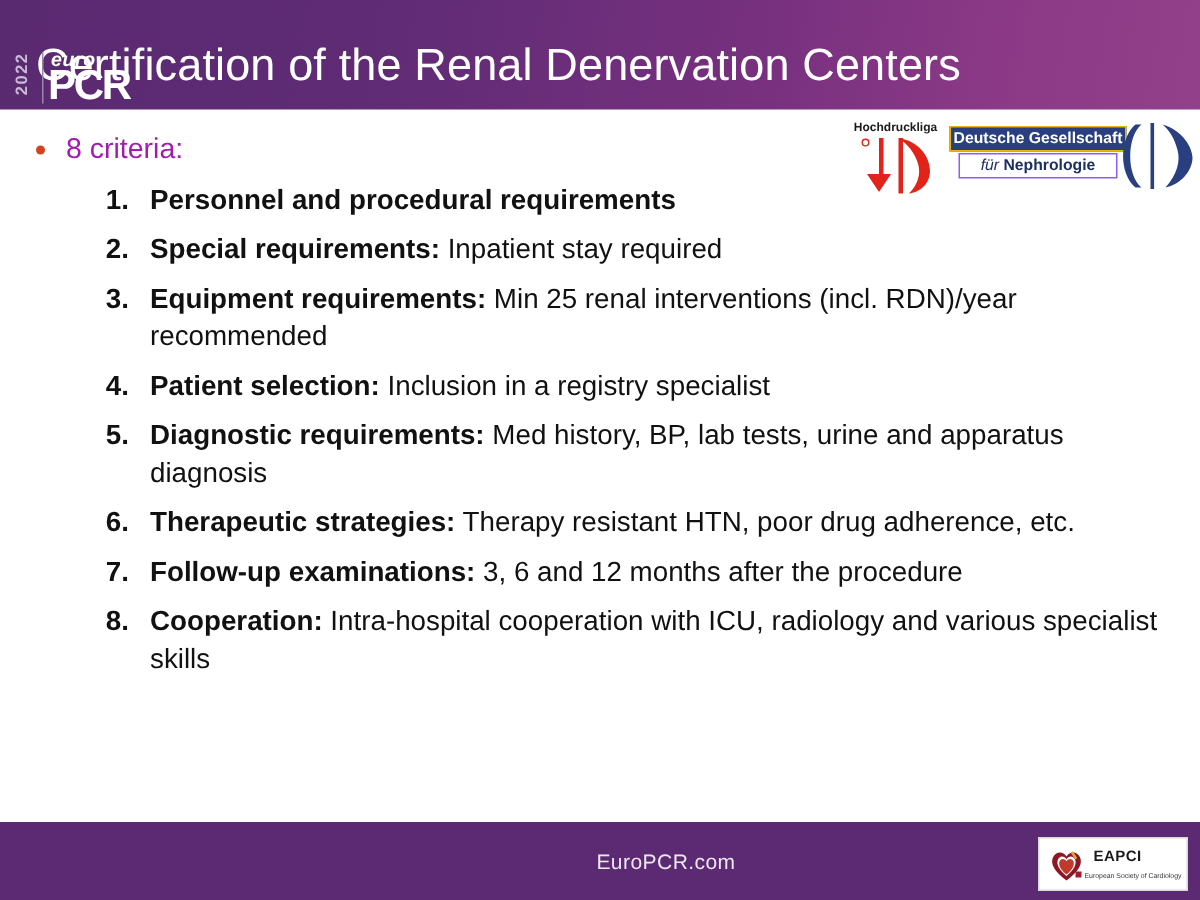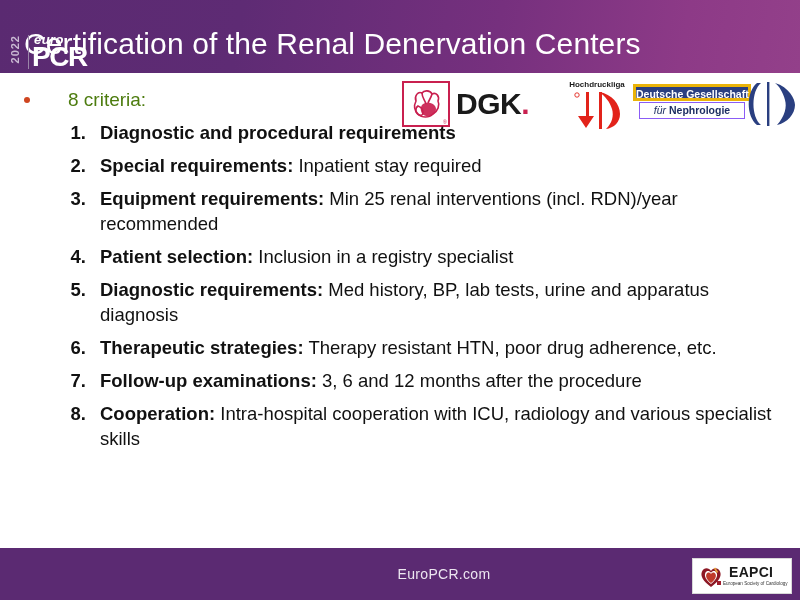--- a/index.html
+++ b/index.html
@@ -102,21 +102,21 @@
   #logo-dgfn {
     position: absolute;
     left: 233px; top: 2px;
     width: 120px; height: 44px;
   }
   #dgfn-top {
     position: absolute;
     left: 0; top: 2px;
     width: 118px; height: 17px;
     background: #2a3f80;
-    border: 3px solid #eab308;
+    border: 1px solid #eab308;
     box-sizing: border-box;
     color: #ffffff;
     font-size: 10.5px;
     font-weight: 700;
     text-align: center;
     line-height: 15px;
     white-space: nowrap;
   }
   #dgfn-bottom {
     position: absolute;
@@ -137,24 +137,24 @@
 
   
   #content {
     position: absolute;
     left: 0;
     top: 88px;
     width: 800px;
   }
   #criteria-header {
     position: relative;
-    padding-left: 68px;
+    padding-left: 44px;
     font-size: 19px;
     line-height: 24px;
-    color: #4d7c0f;
+    color: #a21caf;
   }
   #criteria-bullet {
     position: absolute;
     left: 24px;
     top: 9px;
     width: 6px; height: 6px;
     border-radius: 50%;
     background: #cf4520;
   }
   ol#criteria-list {
@@ -244,21 +244,21 @@
     left: 692px; top: 558px;
     width: 100px; height: 36px;
     background: #ffffff;
     border: 1px solid #d8d8d8;
     box-sizing: border-box;
   }
   #eapci-heart { position: absolute; left: 6px; top: 6px; }
   #eapci-word {
     position: absolute;
     left: 36px; top: 6px;
-    font-size: 14px;
+    font-size: 10px;
     font-weight: 700;
     color: #1a1a1a;
     letter-spacing: 0.3px;
     line-height: 14px;
   }
   #eapci-sub {
     position: absolute;
     left: 30px; top: 22px;
     font-size: 4.6px;
     color: #333;
@@ -273,35 +273,20 @@
   }
 </style>
 </head>
 <body>
 
 <div id="header-bar"></div>
 <div id="slide-title">Certification of the Renal Denervation Centers</div>
 
 <div id="logo-strip">
 
-  <div id="logo-dgk">
-    <div id="dgk-box">
-      <svg id="dgk-heart-svg" width="36" height="36" viewBox="0 0 36 36">
-        <g fill="none" stroke="#c9204f" stroke-width="1.6">
-          <path d="M7 14 C5 9, 9 4, 13 6 C15 3, 21 3, 23 7 C27 5, 31 9, 29 14 C31 18, 29 24, 24 27 C20 31, 13 31, 9 27 C5 23, 5 18, 7 14 Z"></path>
-          <path d="M13 6 C13 11, 16 13, 17 17"></path>
-          <path d="M23 7 C22 11, 20 13, 19 16"></path>
-        </g>
-        <path d="M17 16 C22 15, 27 18, 27 22 C27 27, 22 30, 17 29 C13 28, 11 24, 12 20 C13 17, 15 16, 17 16 Z" fill="#c9204f" opacity="0.92"></path>
-        <path d="M9 19 C6 21, 6 26, 10 28 C12 29, 14 28, 14 26 C14 23, 12 20, 9 19 Z" fill="none" stroke="#c9204f" stroke-width="1.6"></path>
-      </svg>
-    </div>
-    <div id="dgk-word"><span>DGK</span><span id="dgk-dot">.</span></div>
-    <div id="dgk-reg">®</div>
-  </div>
 
   <div id="logo-hochdruckliga">
     <div id="hdl-word">Hochdruckliga</div>
     <svg id="hdl-mark" width="56" height="40" viewBox="0 0 56 40">
       <path d="M18 2 L18 26 L10 26 L18 38 L26 26 L21 26 L21 2 Z" fill="#e2231a"></path>
       <path d="M31 2 C44 4, 52 14, 52 24 C52 32, 46 38, 38 39 C44 33, 46 26, 44 19 C42 12, 37 6, 31 2 Z" fill="#e2231a"></path>
       <path d="M31 2 L31 39 L34 39 L34 2 Z" fill="#e2231a"></path>
       <circle cx="9" cy="5" r="2.2" fill="none" stroke="#e2231a" stroke-width="0.9"></circle>
     </svg>
   </div>
@@ -320,21 +305,21 @@
 
 <div id="content">
 
   <div id="criteria-header">
     <span id="criteria-bullet"></span>
     <span>8 criteria:</span>
   </div>
 
   <ol id="criteria-list">
     <li>
-      <span class="num">1.</span><span class="lbl">Diagnostic and procedural requirements</span><span class="txt"></span>
+      <span class="num">1.</span><span class="lbl">Personnel and procedural requirements</span><span class="txt"></span>
     </li>
     <li>
       <span class="num">2.</span><span class="lbl">Special requirements:</span><span class="txt"> Inpatient stay required</span>
     </li>
     <li>
       <span class="num">3.</span><span class="lbl">Equipment requirements:</span><span class="txt"> Min 25 renal interventions (incl. RDN)/year recommended</span>
     </li>
     <li>
       <span class="num">4.</span><span class="lbl">Patient selection:</span><span class="txt"> Inclusion in a registry specialist</span>
     </li>

